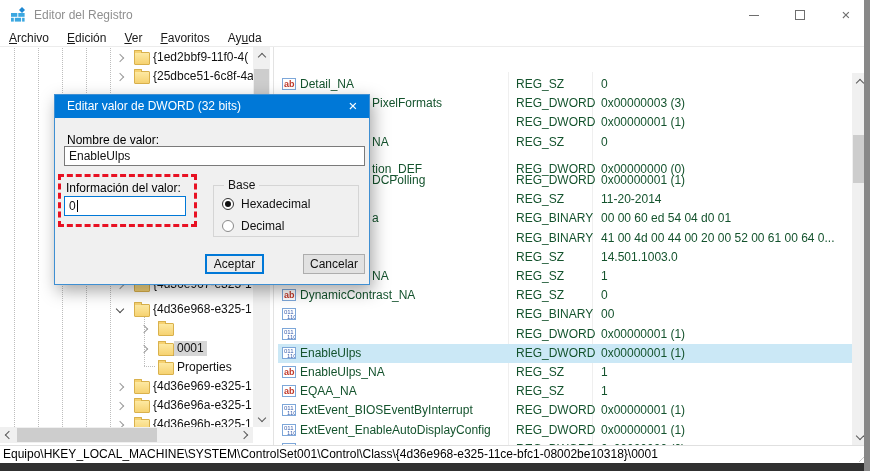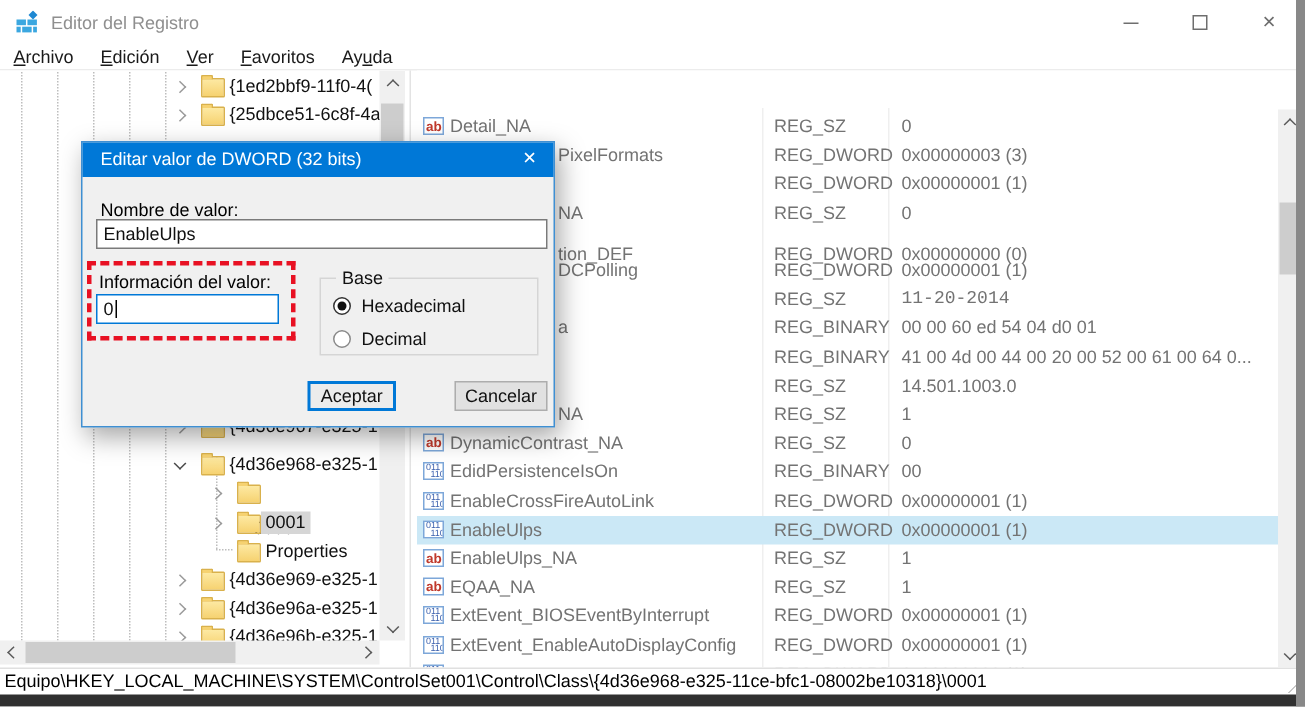--- a/index.html
+++ b/index.html
@@ -41,21 +41,21 @@
   .lheader{position:absolute;left:0;top:0;width:592px;height:25px;border-bottom:1px solid #ececec;background:#fff;z-index:4;}
   .hcell{position:absolute;top:0;line-height:25px;color:#222;}
   .hsep{position:absolute;top:2px;width:1px;height:21px;background:#dcdcdc;}
   .colline{position:absolute;top:25px;width:1px;height:373px;background:#efefef;}
   .lrow{position:absolute;left:0;width:574px;height:19px;}
   .lrow.lsel{background:#cbe8f6;}
   .vicon{position:absolute;left:4px;top:3px;width:14px;height:12px;border:1px solid #7da7d9;background:#fff;box-sizing:border-box;overflow:hidden;}
   .vicon.ab::before{content:"ab";position:absolute;left:1px;top:1px;font-size:9px;line-height:9px;color:#c0392b;font-weight:bold;}
   .vicon.bin::before{content:"011";position:absolute;left:1px;top:0;font-size:6px;line-height:6px;color:#3a5fad;letter-spacing:0;}
   .vicon.bin::after{content:"110";position:absolute;left:4px;top:5px;font-size:6px;line-height:6px;color:#3a5fad;}
-  .lname,.lcell{position:absolute;top:0;line-height:19px;white-space:nowrap;color:#737373;}
+  .lname,.lcell{position:absolute;top:0;line-height:19px;white-space:nowrap;color:#14532d;}
   
   .statusbar{position:absolute;left:0;top:445px;width:870px;height:18px;background:#fff;border-top:1px solid #e0e0e0;box-sizing:border-box;}
   .status-text{position:absolute;left:3px;top:0;line-height:17px;white-space:nowrap;color:#000;}
   .grip{position:absolute;right:1px;bottom:1px;width:13px;height:13px;background:repeating-linear-gradient(135deg,transparent 0 3px,#c8c8c8 3px 4px);clip-path:polygon(100% 0,100% 100%,0 100%);}
   .bottomstrip{position:absolute;left:0;top:463px;width:870px;height:8px;background:#303030;}
   
   .dialog{position:absolute;left:54px;top:94px;width:316px;height:191px;background:#f0f0f0;
           border:1px solid #3f8fd2;box-shadow:3px 6px 16px rgba(0,0,0,.35);z-index:40;box-sizing:border-box;}
   .dlg-title{position:absolute;left:0;top:0;width:100%;height:23px;background:#0078d7;color:#fff;}
   .dlg-title-text{position:absolute;left:12px;top:0;line-height:23px;}
@@ -217,21 +217,21 @@
         <div class="lrow" style="top: 124px;">
           <span class="vicon bin"></span>
           <span class="lname" style="left: 94px;">DCPolling</span>
           <span class="lcell" style="left: 238px;">REG_DWORD</span>
           <span class="lcell" style="left: 323px;">0x00000001 (1)</span>
         </div>
         <div class="lrow" style="top: 143.2px;">
           <span class="vicon ab"></span>
           <span class="lname" style="left: 94px;"></span>
           <span class="lcell" style="left: 238px;">REG_SZ</span>
-          <span class="lcell" style="left: 323px; font-family: Liberation Mono, monospace;">11-20-2014</span>
+          <span class="lcell" style="left: 323px;">11-20-2014</span>
         </div>
         <div class="lrow" style="top: 162.4px;">
           <span class="vicon bin"></span>
           <span class="lname" style="left: 94px;">a</span>
           <span class="lcell" style="left: 238px;">REG_BINARY</span>
           <span class="lcell" style="left: 323px;">00 00 60 ed 54 04 d0 01</span>
         </div>
         <div class="lrow" style="top: 181.6px;">
           <span class="vicon bin"></span>
           <span class="lname" style="left: 94px;"></span>
@@ -251,27 +251,25 @@
           <span class="lcell" style="left: 323px;">1</span>
         </div>
         <div class="lrow" style="top: 239.2px;">
           <span class="vicon ab"></span>
           <span class="lname" style="left: 22px;">DynamicContrast_NA</span>
           <span class="lcell" style="left: 238px;">REG_SZ</span>
           <span class="lcell" style="left: 323px;">0</span>
         </div>
         <div class="lrow" style="top: 258.4px;">
           <span class="vicon bin"></span>
-          <span class="lname" style="left: 22px;">EdidPersistenceIsOn</span>
           <span class="lcell" style="left: 238px;">REG_BINARY</span>
           <span class="lcell" style="left: 323px;">00</span>
         </div>
         <div class="lrow" style="top: 277.6px;">
           <span class="vicon bin"></span>
-          <span class="lname" style="left: 22px;">EnableCrossFireAutoLink</span>
           <span class="lcell" style="left: 238px;">REG_DWORD</span>
           <span class="lcell" style="left: 323px;">0x00000001 (1)</span>
         </div>
         <div class="lrow lsel" style="top: 296.8px;">
           <span class="vicon bin"></span>
           <span class="lname" style="left: 22px;">EnableUlps</span>
           <span class="lcell" style="left: 238px;">REG_DWORD</span>
           <span class="lcell" style="left: 323px;">0x00000001 (1)</span>
         </div>
         <div class="lrow" style="top: 316px;">

